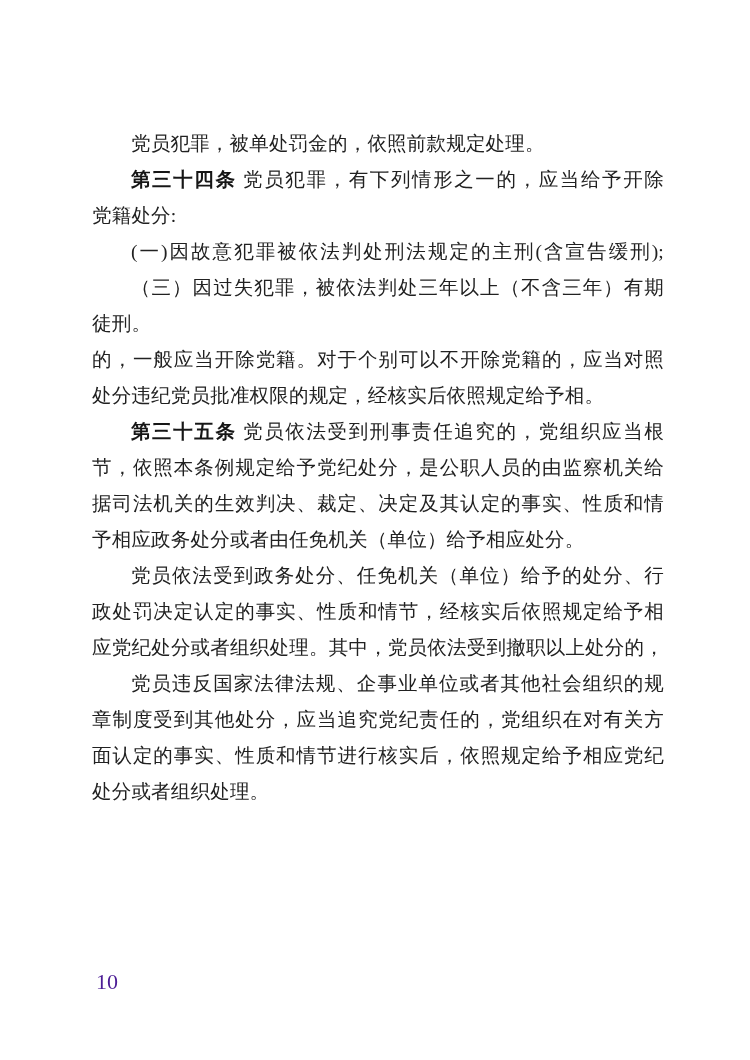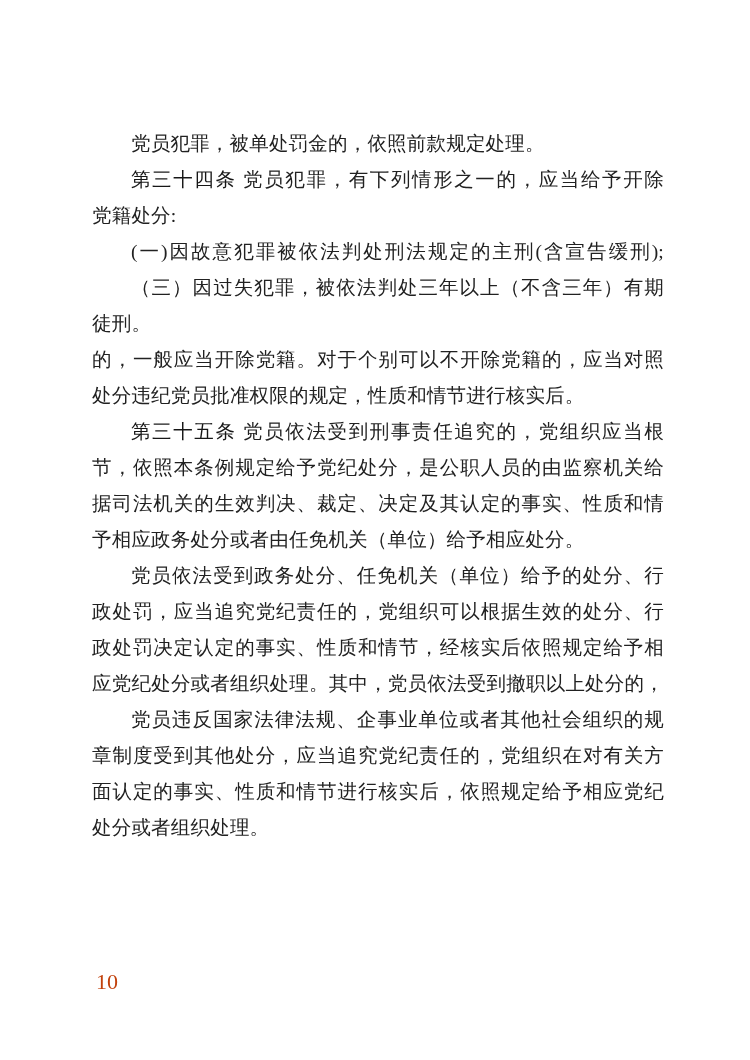--- a/index.html
+++ b/index.html
@@ -30,52 +30,51 @@
     letter-spacing: 0.2px;
   }
   .line.indent {
     text-indent: 39px;
   }
   .line.fill {
     text-align: justify;
     text-align-last: justify;
   }
   .line b {
-    font-weight: normal;
+    font-weight: bold;
     color: #161616;
   }
   .page-number {
     position: absolute;
     left: 96px;
     top: 969px;
     font-size: 22px;
     line-height: 26px;
-    color: #c2410c;
+    color: #4c1d95;
     font-family: "Liberation Serif", "DejaVu Serif", serif;
   }
 </style>
 </head>
 <body>
 
 <div class="page">
   <div class="text-block">
       <div class="line indent"><span>党员犯罪，被单处罚金的，依照前款规定处理。</span></div>
       <div class="line indent fill"><b>第三十四条</b><span> 党员犯罪，有下列情形之一的，应当给予开除</span></div>
       <div class="line"><span>党籍处分:</span></div>
       <div class="line indent fill"><span>(一)因故意犯罪被依法判处刑法规定的主刑(含宣告缓刑);</span></div>
       <div class="line indent fill"><span>（三）因过失犯罪，被依法判处三年以上（不含三年）有期</span></div>
       <div class="line"><span>徒刑。</span></div>
       <div class="line fill"><span>的，一般应当开除党籍。对于个别可以不开除党籍的，应当对照</span></div>
-      <div class="line"><span>处分违纪党员批准权限的规定，性质和情节进行核实后。</span></div>
+      <div class="line"><span>处分违纪党员批准权限的规定，经核实后依照规定给予相。</span></div>
       <div class="line indent fill"><b>第三十五条</b><span> 党员依法受到刑事责任追究的，党组织应当根</span></div>
       <div class="line fill"><span>节，依照本条例规定给予党纪处分，是公职人员的由监察机关给</span></div>
       <div class="line fill"><span>据司法机关的生效判决、裁定、决定及其认定的事实、性质和情</span></div>
       <div class="line"><span>予相应政务处分或者由任免机关（单位）给予相应处分。</span></div>
       <div class="line indent fill"><span>党员依法受到政务处分、任免机关（单位）给予的处分、行</span></div>
-      <div class="line fill"><span>政处罚，应当追究党纪责任的，党组织可以根据生效的处分、行</span></div>
       <div class="line fill"><span>政处罚决定认定的事实、性质和情节，经核实后依照规定给予相</span></div>
       <div class="line fill"><span>应党纪处分或者组织处理。其中，党员依法受到撤职以上处分的，</span></div>
       <div class="line indent fill"><span>党员违反国家法律法规、企事业单位或者其他社会组织的规</span></div>
       <div class="line fill"><span>章制度受到其他处分，应当追究党纪责任的，党组织在对有关方</span></div>
       <div class="line fill"><span>面认定的事实、性质和情节进行核实后，依照规定给予相应党纪</span></div>
       <div class="line"><span>处分或者组织处理。</span></div>
     </div>
   <div class="page-number">10</div>
 </div>
 

